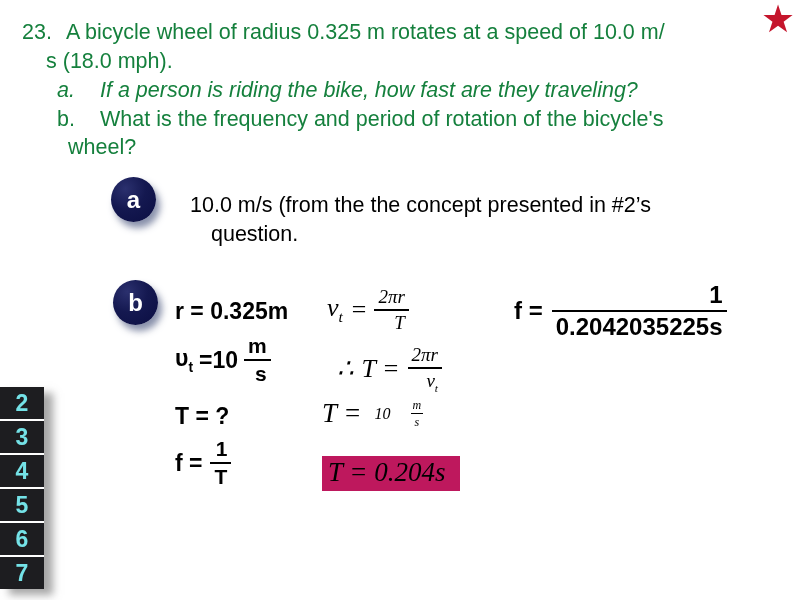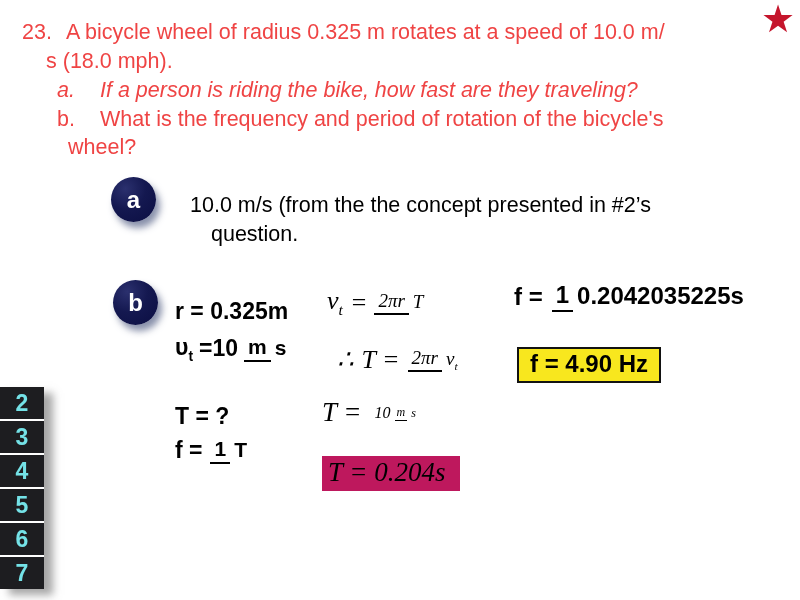--- a/index.html
+++ b/index.html
@@ -2,38 +2,38 @@
 <html><head>
 <meta charset="utf-8">
 <style>
   * { margin:0; padding:0; box-sizing:border-box; }
   html,body { background:#ffffff; }
   #canvas {
     position:relative; width:800px; height:600px; background:#ffffff;
     font-family:"Liberation Sans", sans-serif; color:#000; overflow:hidden;
   }
   .abs { position:absolute; }
-  .qline { font-size:21.5px; white-space:nowrap; color:#ef4444; }
+  .qline { font-size:21.5px; white-space:nowrap; color:#15803d; }
   .qnum { display:inline-block; margin-right:14px; }
   .qlabel { display:inline-block; width:43px; }
   .badge {
     width:45px; height:45px; border-radius:50%;
     background:radial-gradient(circle at 32% 26%, #2b306e 0%, #141850 45%, #0b0e42 100%);
     color:#fff; display:flex; align-items:center; justify-content:center;
     font-size:24px; font-weight:bold;
     box-shadow:4px 6px 7px rgba(115,125,155,0.85);
   }
   .ansline { font-size:21.5px; white-space:nowrap; }
   .math-sans { font-weight:600; font-size:23px; white-space:nowrap; }
   .math-serif { font-family:"Liberation Serif", serif; font-style:italic; white-space:nowrap; }
   .eqline { display:flex; align-items:center; }
-  .frac { display:inline-flex; flex-direction:row; text-align:left; }
+  .frac { display:inline-flex; flex-direction:column; text-align:right; }
   .frac > .num { border-bottom:2px solid #000; padding:0 4px 1px; }
   .frac > .den { padding:1px 4px 0; }
-  .den-row { display:flex; justify-content:center; align-items:center; gap:4px; }
+  .den-row { display:flex; justify-content:center; align-items:center; gap:20px; }
   .frac.tiny { font-size:12px; }
   .frac.tiny > .num { border-bottom-width:1px; padding:0 2px 0; }
   .hl { background:#be185d; }
   .fbox { border:2.5px solid #121212; background:#f8e71e; }
   sub { font-size:60%; }
   .star { font-size:38px; color:#c5152c; line-height:1; }
   .tabs {
     position:absolute; left:0; top:387px; width:44px;
     box-shadow:9px 6px 8px rgba(95,95,95,0.55);
   }
@@ -124,21 +124,20 @@
   <div class="abs hl math-serif" style="left:322px; top:456px; font-size:27px; padding:1px 14px 3px 6px;">T = 0.204s</div>
 
   <div class="abs eqline" style="left:514px; top:281px; gap:9px; font-weight:600; font-size:24px;">
     <span>f =</span>
     <span class="frac">
       <span class="num">1</span>
       <span class="den">0.2042035225s</span>
     </span>
   </div>
 
-  <div class="abs fbox" style="left:517px; top:347px; font-size:24px; font-weight:600; padding:1px 11px 3px;">f = 4.90 Hz</div>
 
   <div class="tabs">
     <div class="tab">2</div>
     <div class="tab">3</div>
     <div class="tab">4</div>
     <div class="tab">5</div>
     <div class="tab">6</div>
     <div class="tab">7</div>
   </div>
 

